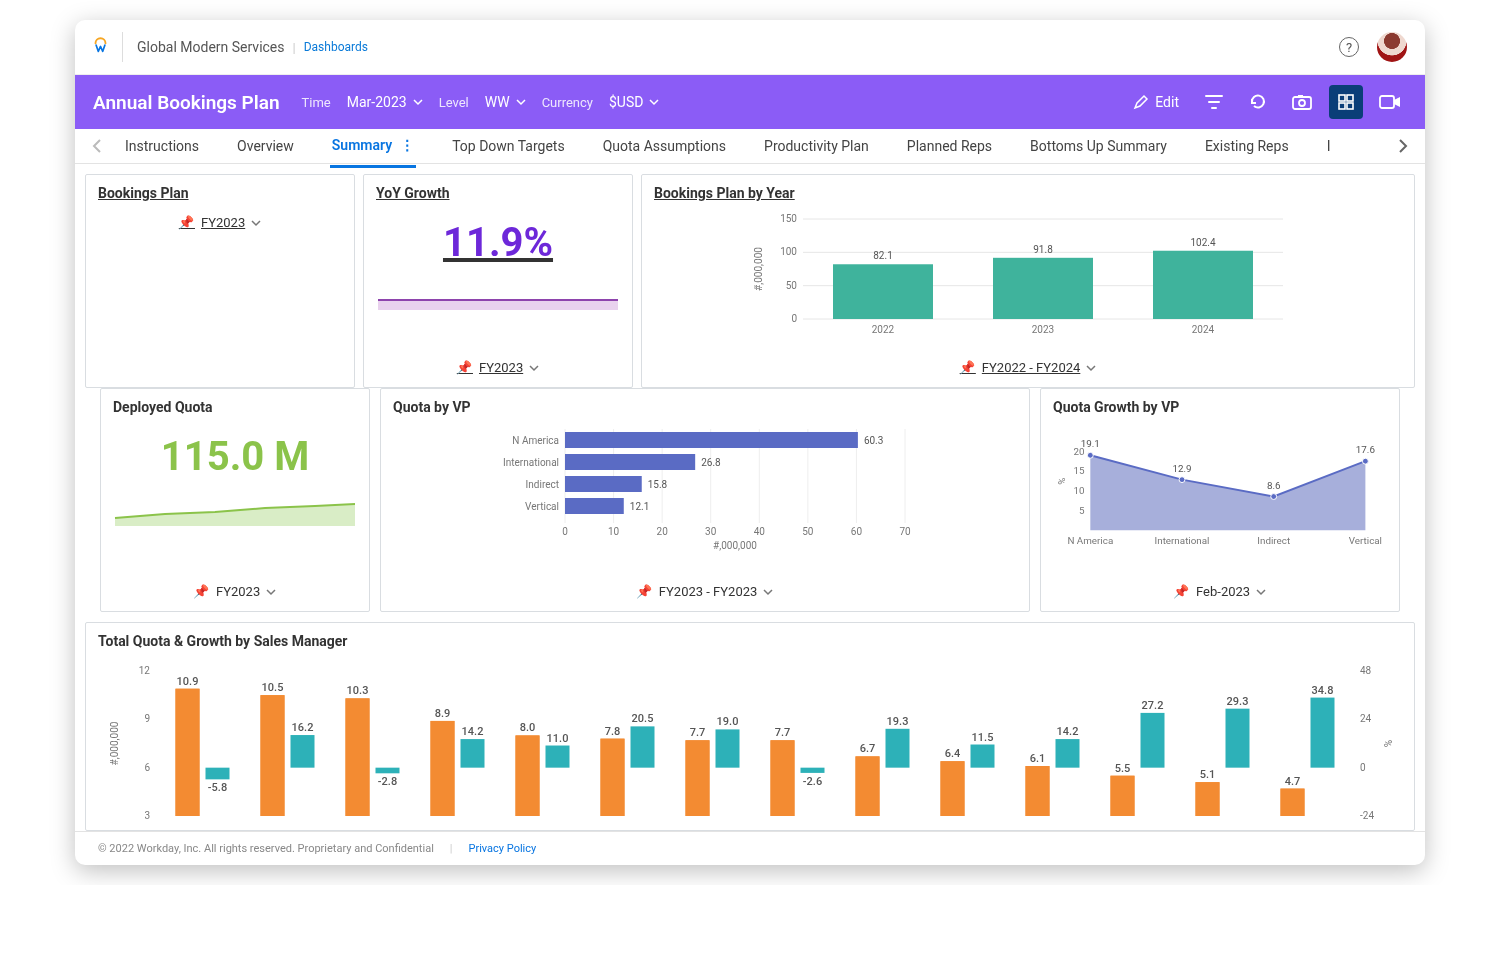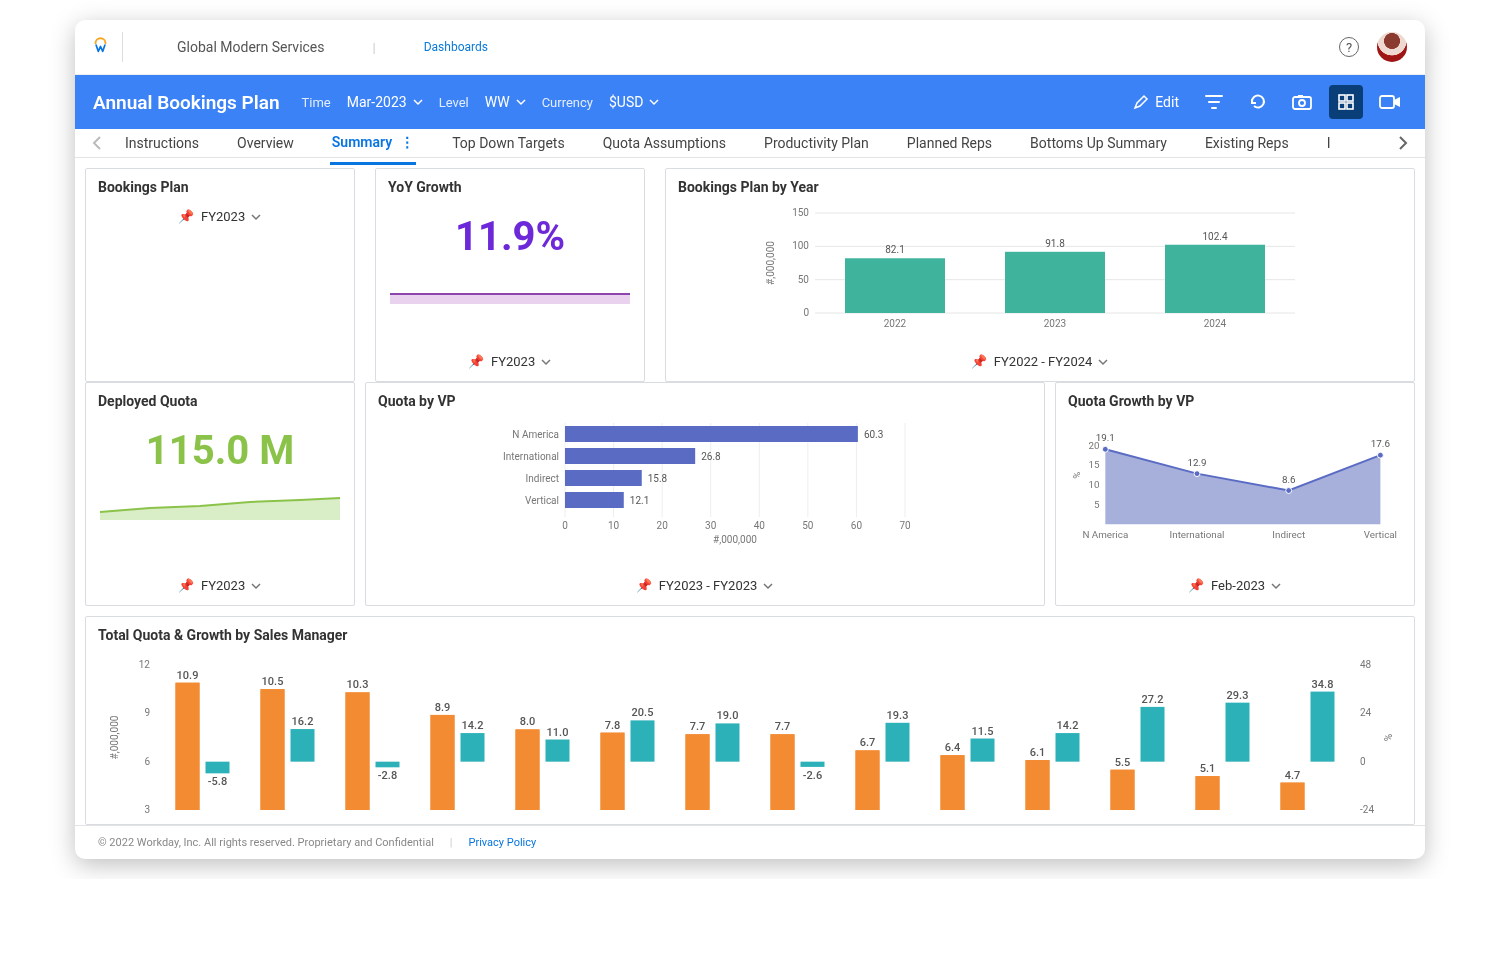--- a/index.html
+++ b/index.html
@@ -1,56 +1,56 @@
 <!DOCTYPE html>
 <html><head>
 <meta charset="utf-8">
 <style>
   * { box-sizing: border-box; margin: 0; padding: 0; }
   body { font-family: -apple-system, "Segoe UI", Roboto, Arial, sans-serif; background: #fff; color: #333; font-size: 13px; }
   .frame { width: 1350px; margin: 20px auto; border-radius: 10px; overflow: hidden; box-shadow: 0 6px 25px rgba(0,0,0,.25); background: #fff; }
   
-  .topbar { display: flex; align-items: center; padding: 12px 18px; border-bottom: 1px solid #eee; gap: 40px; }
+  .topbar { display: flex; align-items: center; padding: 12px 18px; border-bottom: 1px solid #eee; }
   .logo { width: 30px; height: 30px; border-right: 1px solid #ddd; padding-right: 14px; margin-right: 14px; display:flex; align-items:center; justify-content:center; }
   .org { color: #555; font-size: 14px; }
   .crumb-sep { color: #ccc; margin: 0 8px; }
   .crumb-link { color: #0a7ad8; font-size: 12px; }
   .top-right { margin-left: auto; display: flex; align-items: center; gap: 18px; }
   .help { width: 20px; height: 20px; border: 1.5px solid #666; border-radius: 50%; font-size:13px; display:flex; align-items:center; justify-content:center; color:#555; cursor:pointer; }
   .avatar { width: 30px; height: 30px; border-radius: 50%; background: radial-gradient(circle at 50% 30%, #8b3a30 0 30%, #efd8cf 32% 55%, #a01414 57% 100%); }
   
-  .bluebar { background: #3b82f6; color: #fff; display: flex; align-items: center; padding: 10px 18px; gap: 16px; font-size: 14px; }
+  .bluebar { background: #8b5cf6; color: #fff; display: flex; align-items: center; padding: 10px 18px; gap: 16px; font-size: 14px; }
   .title { font-size: 19px; font-weight: 600; margin-right: 6px; }
   .flabel { opacity: .85; font-size: 13px; }
   .fval { display: inline-flex; align-items: center; gap: 6px; cursor: pointer; }
   .chev svg { display:block; }
   .blue-right { margin-left: auto; display: flex; align-items: center; gap: 10px; }
   .ibtn { width: 34px; height: 34px; display:flex; align-items:center; justify-content:center; border-radius:4px; cursor:pointer; color:#fff; }
   .ibtn.active { background: #0a3e78; }
   .edit { display:flex; align-items:center; gap:6px; cursor:pointer; padding: 6px 8px; }
   
-  .tabsrow { display:flex; align-items:center; border-bottom: 1px solid #e3e3e3; padding: 0 8px; height: 29px; position:relative; }
+  .tabsrow { display:flex; align-items:center; border-bottom: 1px solid #e3e3e3; padding: 0 8px; height: 35px; position:relative; }
   .tab-nav { width:28px; height:28px; display:flex; align-items:center; justify-content:center; color:#999; cursor:pointer; }
   .tabs { flex:1; display:flex; gap: 34px; padding: 0 12px; overflow:hidden; }
   .tab { color:#444; font-size:14px; padding: 12px 2px; cursor:pointer; white-space:nowrap; display:flex; align-items:center; gap:8px;}
   .tab.active { color:#0875e1; font-weight:600; border-bottom: 3px solid #0875e1; }
   .tab .more { color:#0875e1; font-weight:bold; }
   
-  .grid { padding: 10px 10px 0 10px; display:grid; gap:20px; grid-template-columns: 270px 270px 1fr; }
+  .grid { padding: 10px 10px 0 10px; display:grid; gap:8px; grid-template-columns: 270px 270px 1fr; text-decoration: underline; }
   .card { border:1px solid #d9dde1; border-radius:2px; background:#fff; display:flex; flex-direction:column; }
   .card-h { font-weight:700; color:#333; padding: 10px 12px 4px; font-size:14px; }
   .card-body { flex:1; padding: 4px 12px 8px; position:relative; }
   .card-foot { text-align:center; padding: 10px 0 12px; font-size:13px; color:#333; display:flex; align-items:center; justify-content:center; gap:6px; cursor:pointer;}
   .pin { color:#0875e1; }
   .bignum { font-size: 40px; font-weight:700; text-align:center; padding: 10px 0 6px;}
   .teal { color:#1ab394; }
   .purple { color:#6d28d9; }
   .lime { color:#8bc34a; }
   .spark { width:100%; height:40px; }
-  .row2 { padding: 0 10px 10px; display:grid; gap:10px; grid-template-columns: 270px 1fr 360px; }
+  .row2 { padding: 0 25px 10px; display:grid; gap:10px; grid-template-columns: 270px 1fr 360px; }
   .row3 { padding: 0 10px 0; }
   .axis-lbl { font-size:10px; fill:#777; }
   .tick { font-size:10px; fill:#777; }
   .val-lbl { font-size:10px; fill:#555; }
   .val-lbl-b { font-size:11px; fill:#555; font-weight:500;}
   
   .footer { border-top:1px solid #e3e3e3; padding: 10px 23px; font-size:11px; color:#888; display:flex; gap:16px; }
   .footer a { color:#0875e1; text-decoration:none; }
 </style>
 </head>

